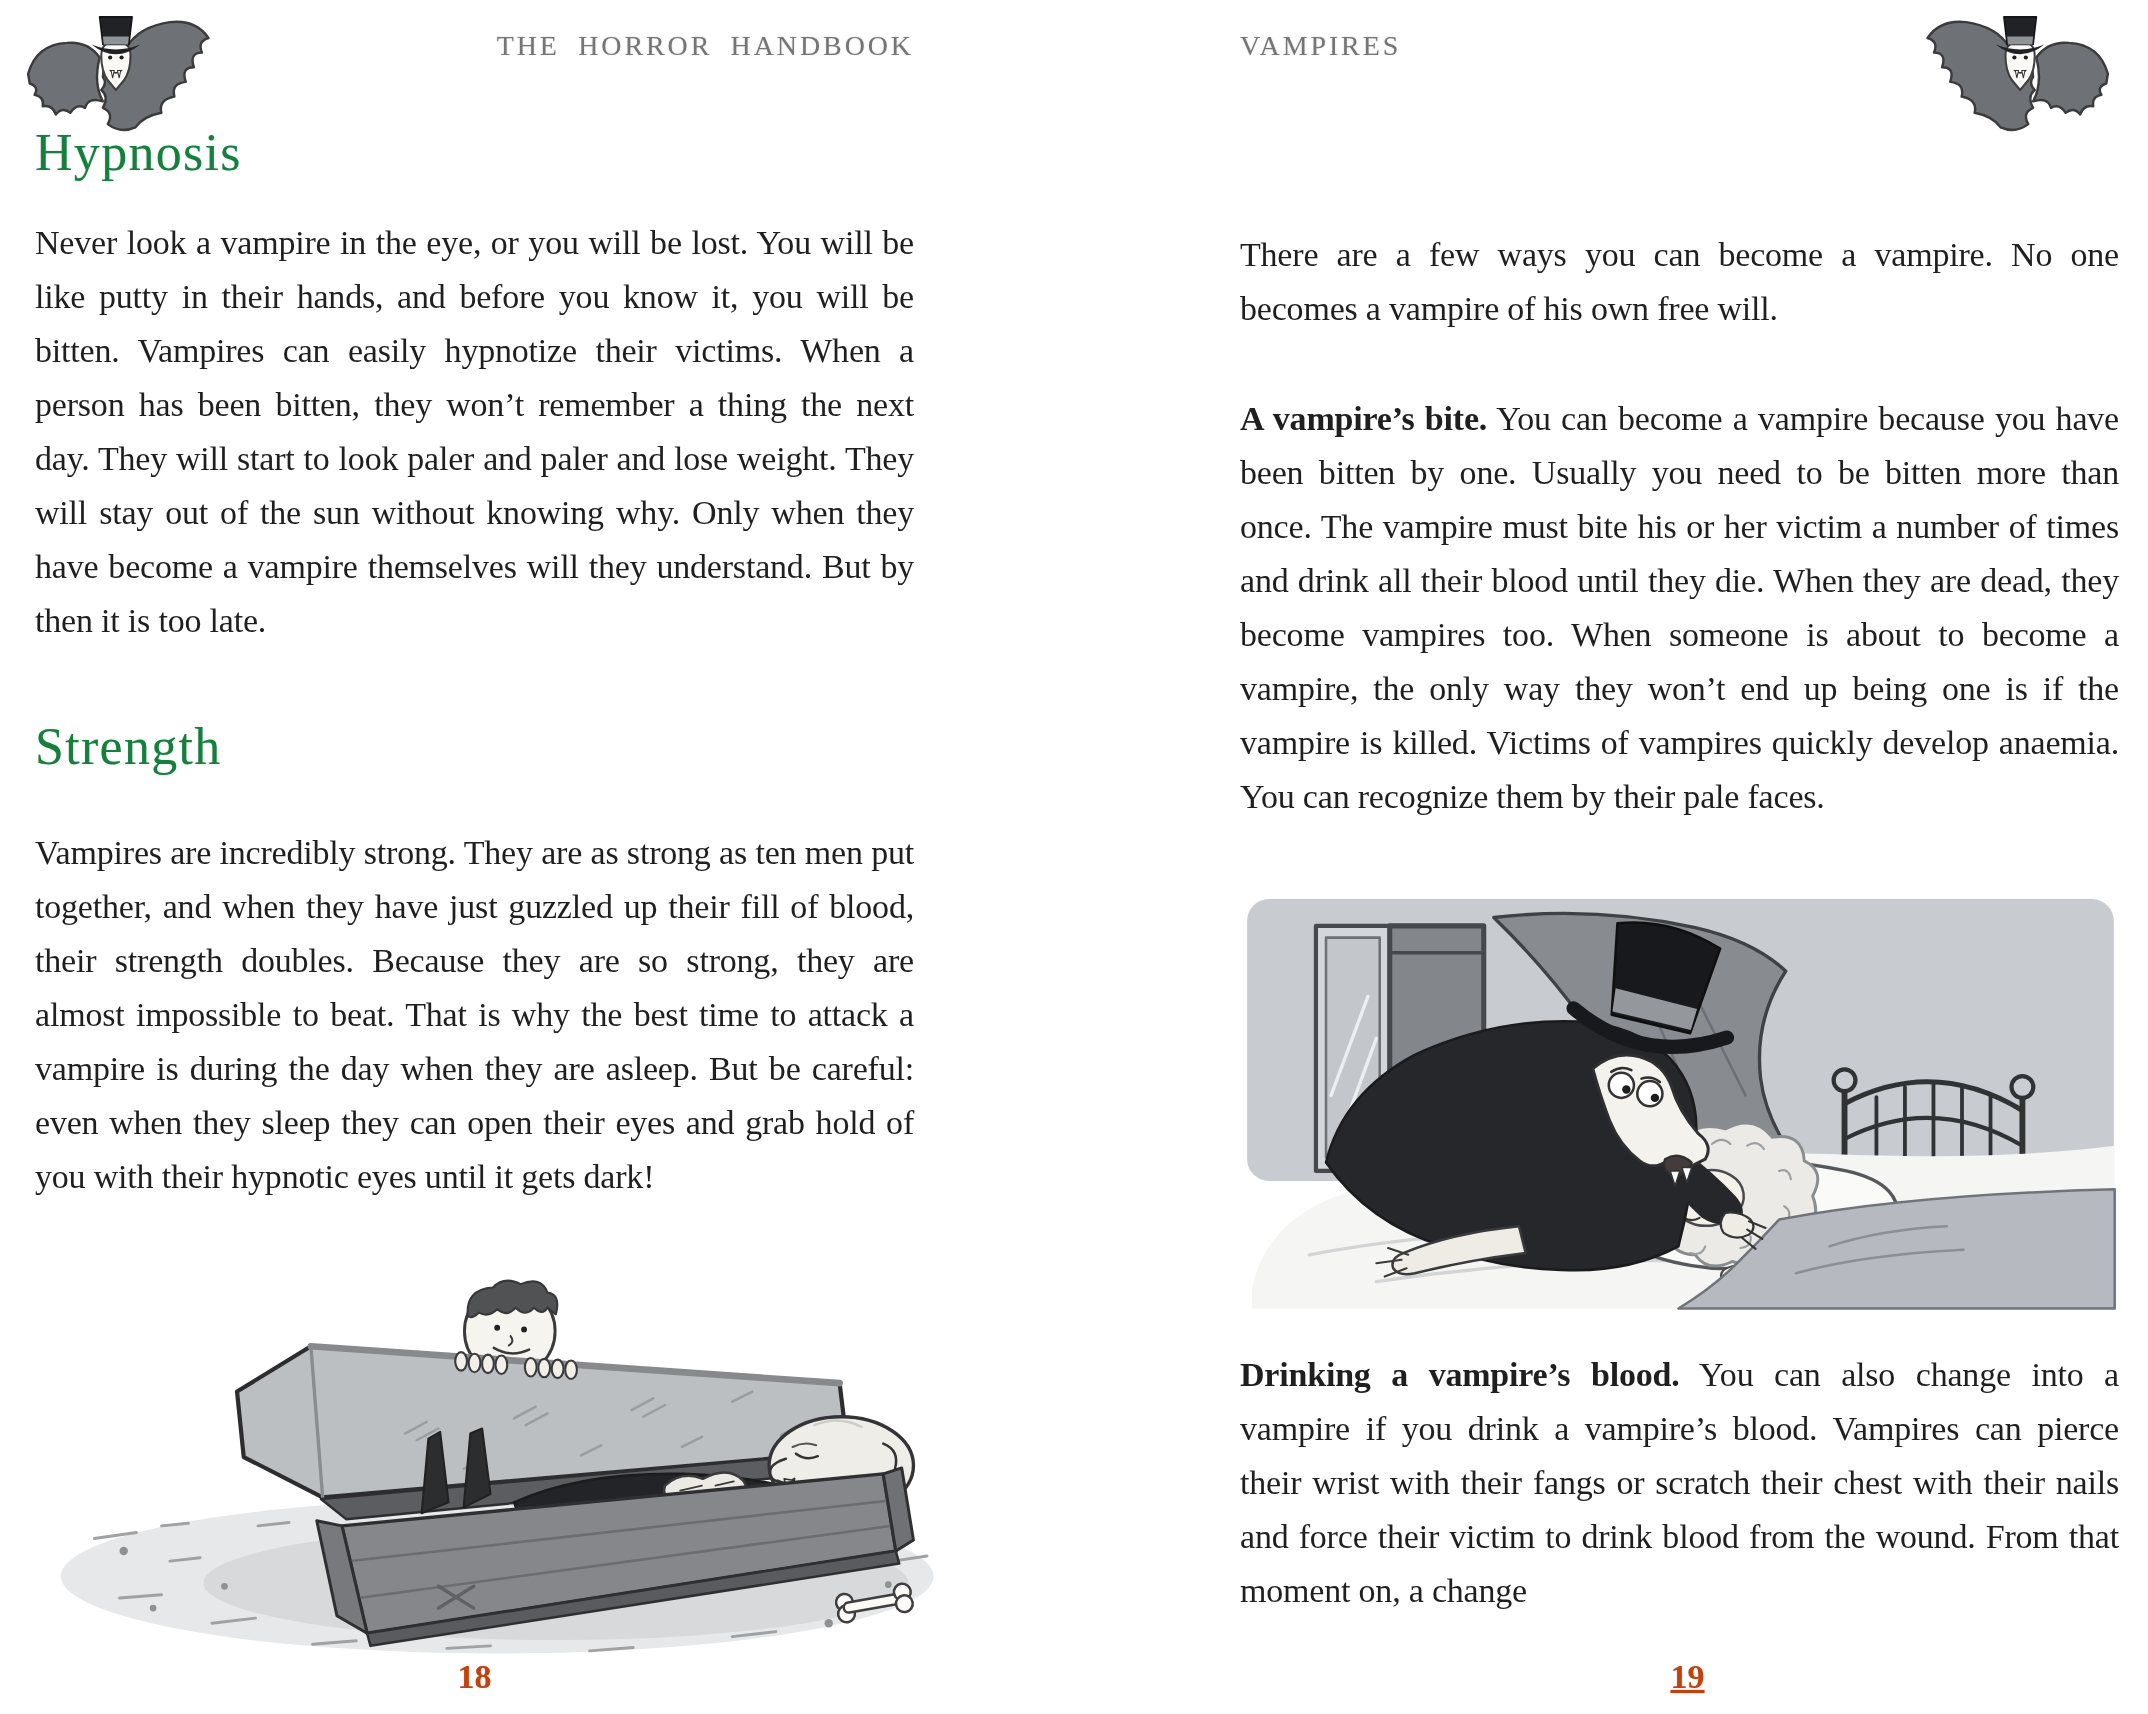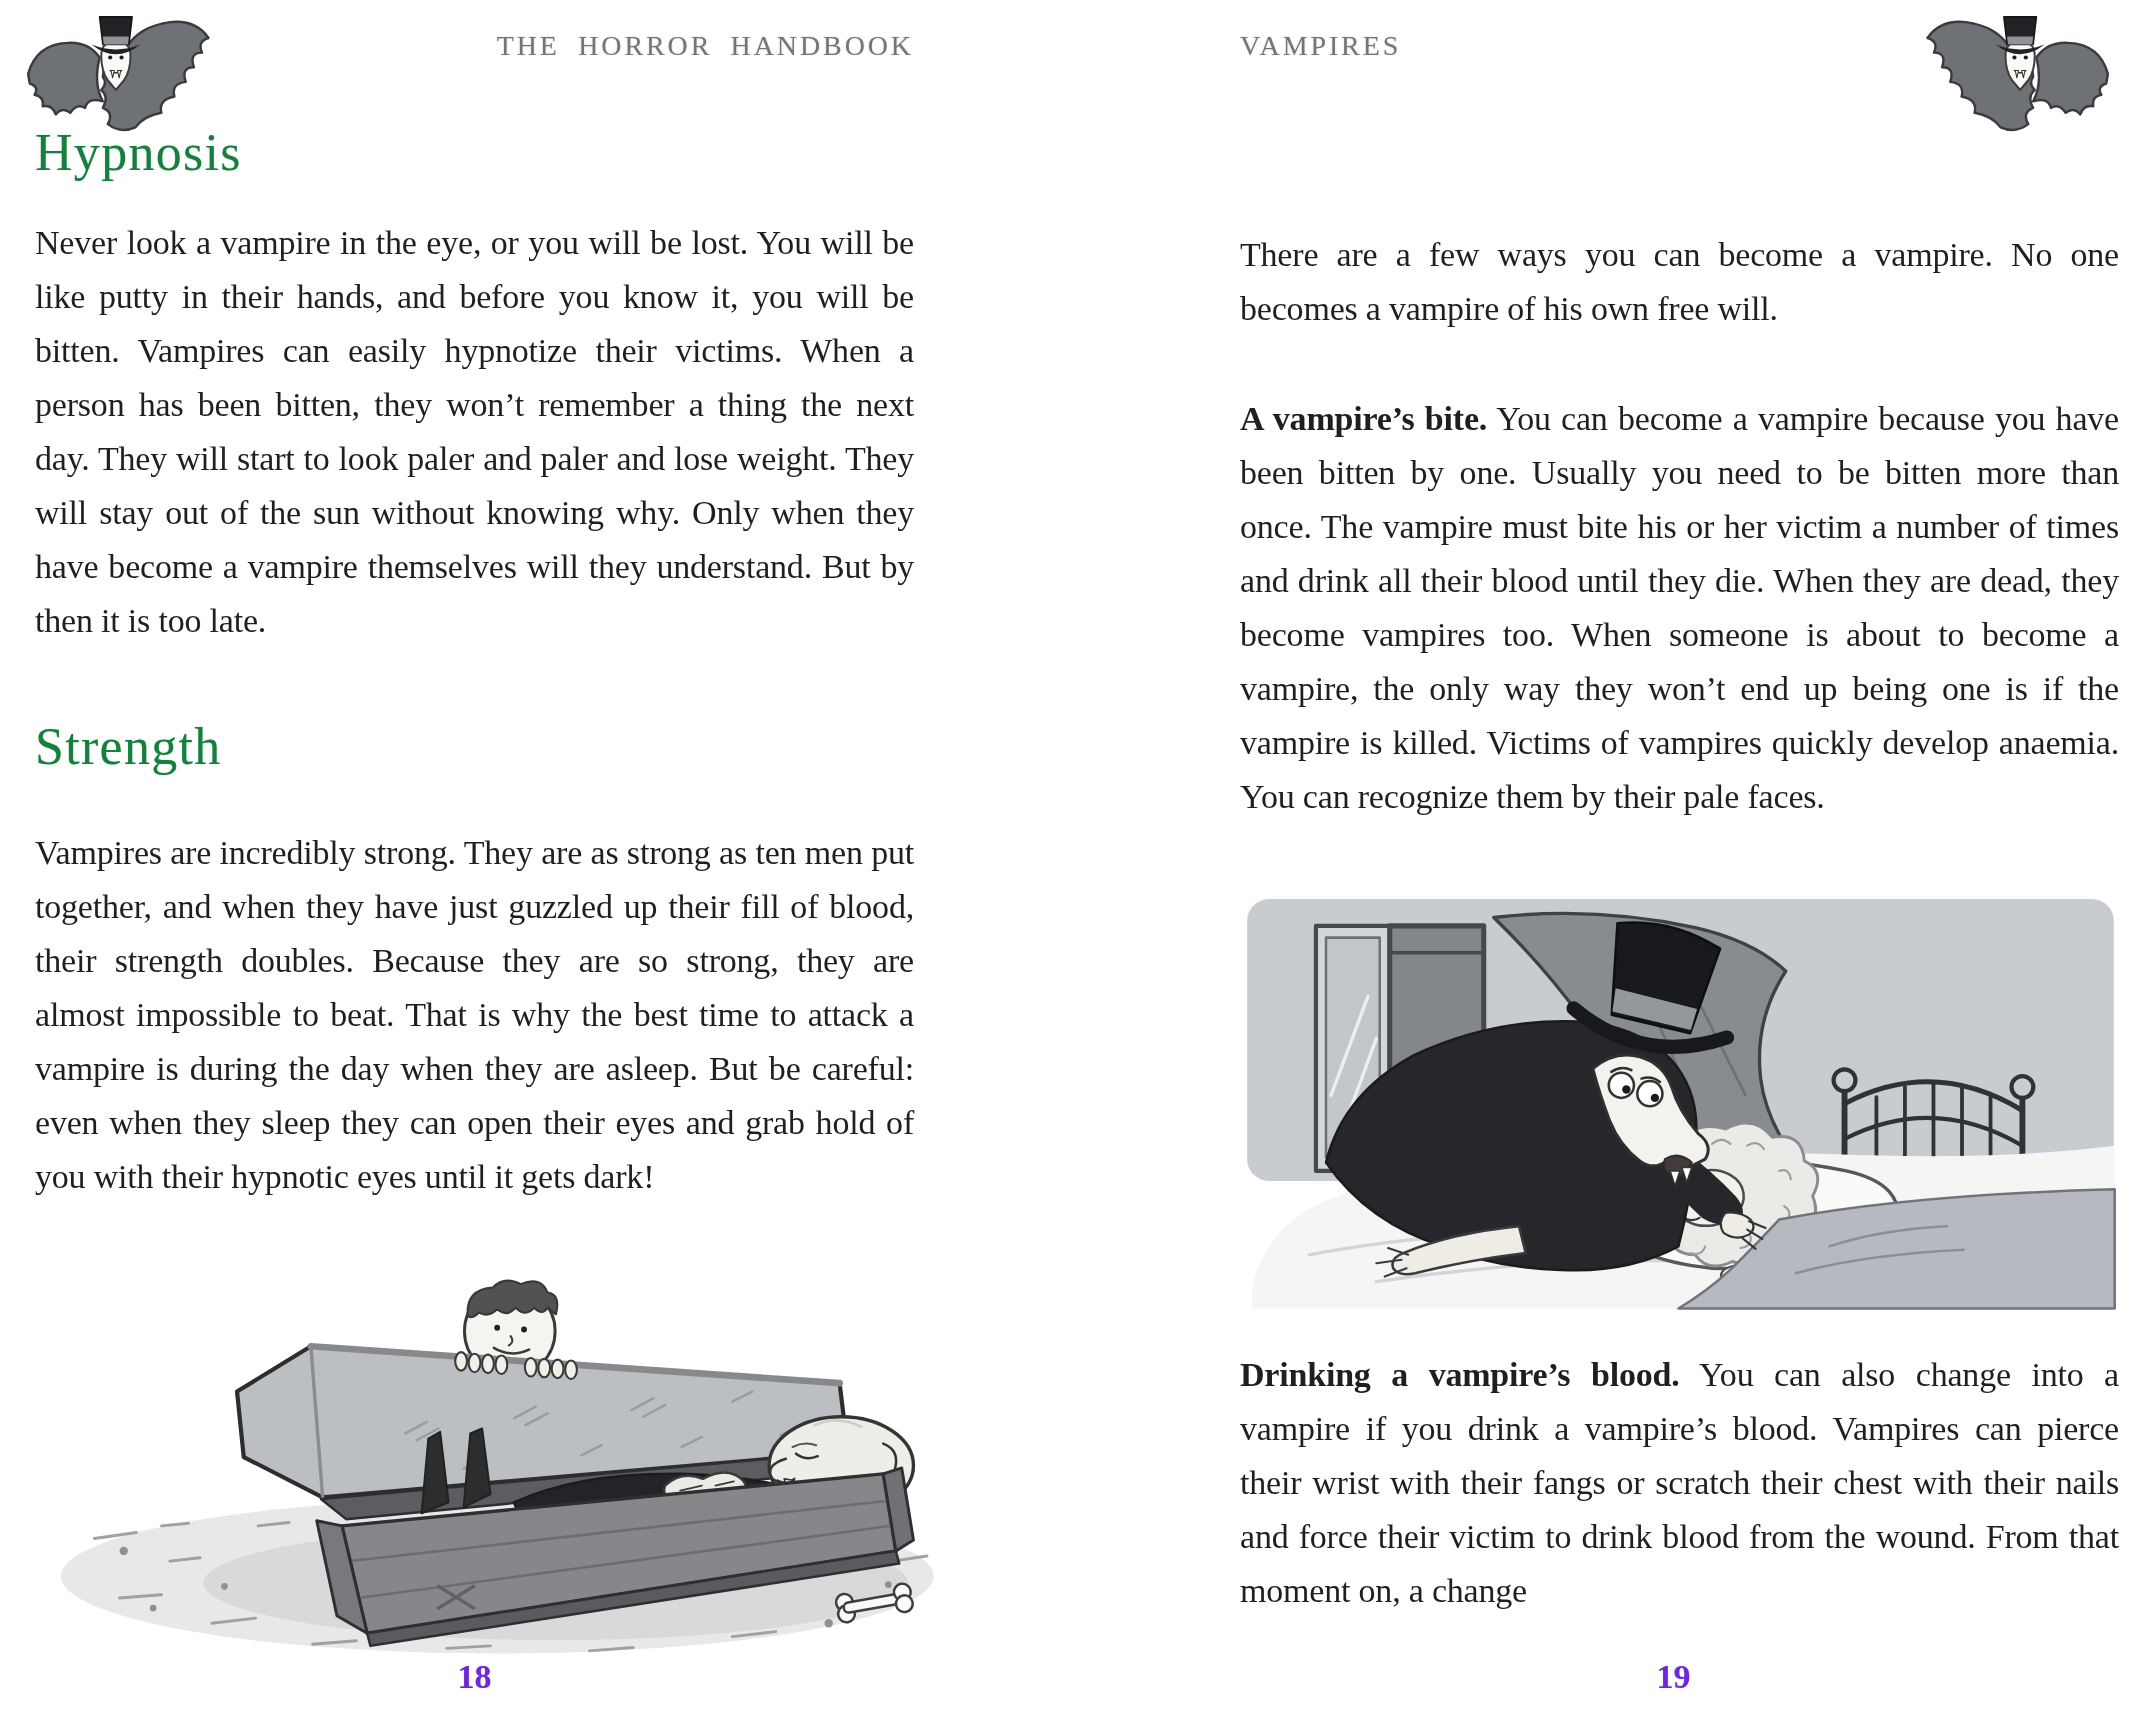--- a/index.html
+++ b/index.html
@@ -22,24 +22,24 @@
   .h-how{left:166px;top:126px;}
   
   .body{position:absolute;margin:0;font-size:34px;line-height:54px;color:#1f1f1f;
         text-align:justify;letter-spacing:-0.2px;}
   .body b{font-weight:bold;}
   .p1{left:35px;top:216px;width:879px;}
   .p2{left:35px;top:826px;width:879px;}
   .p-intro{left:166px;top:228px;width:879px;}
   .p-bite{left:166px;top:392px;width:879px;}
   .p-blood{left:166px;top:1348px;width:879px;}
-  .pageno{position:absolute;top:1658px;font-size:34px;font-weight:bold;text-align:center;color:#6d28d9;
+  .pageno{position:absolute;top:1658px;font-size:34px;font-weight:bold;text-align:center;color:#c2410c;
           text-shadow:0.5px 0.5px 0 rgba(255,255,255,.6),0 0 1.7px rgba(90,90,90,.35);}
   .pn-left{left:35px;width:879px;}
-  .pn-right{left:160px;width:879px;}
+  .pn-right{left:174px;width:879px;text-decoration:underline;}
   .bat{position:absolute;}
   .bat-left{left:20px;top:3.4px;}
   .bat-right{left:847px;top:3.4px;}
   .illo{position:absolute;}
   .illo-coffin{left:44px;top:1274px;}
   .illo-bed{left:168px;top:894px;}
 </style>
 </head>
 <body>
 

